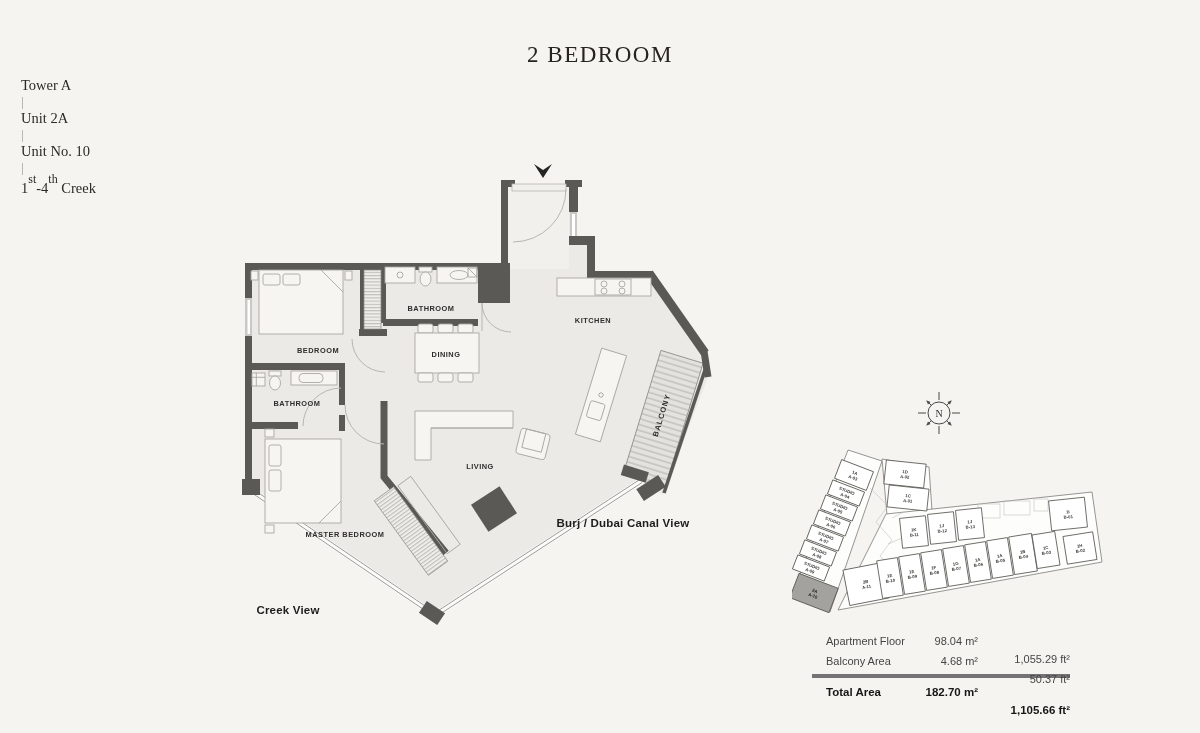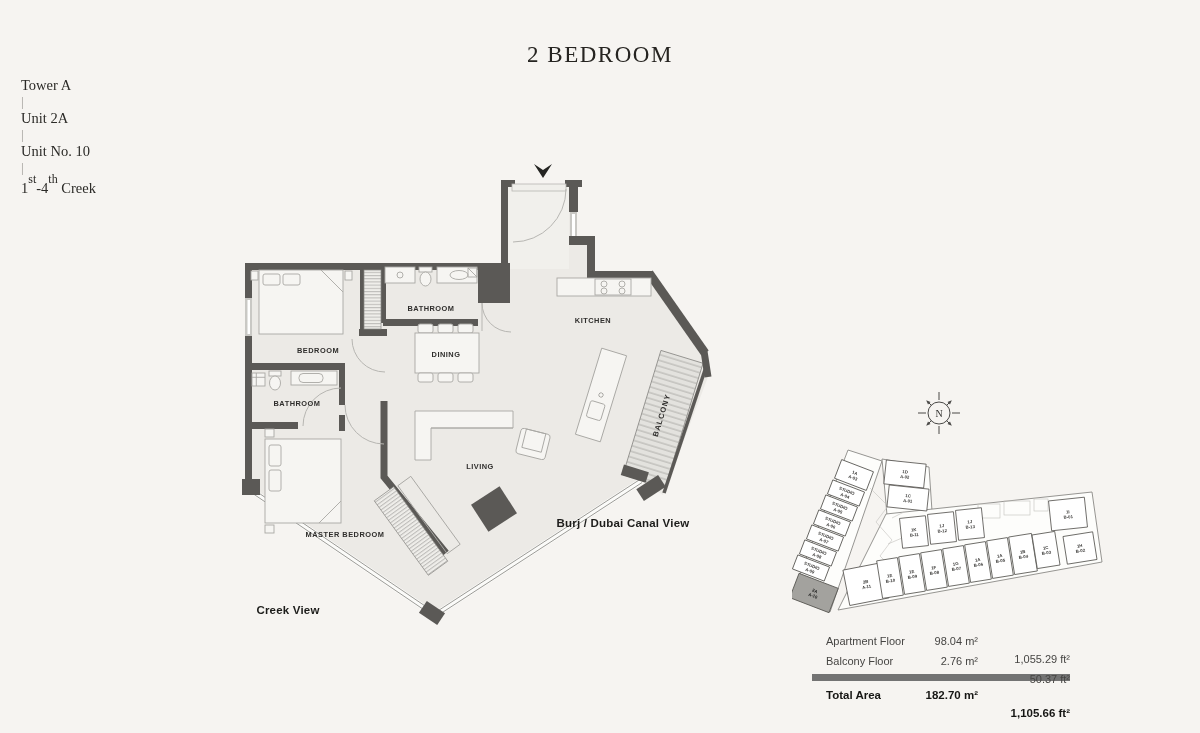--- a/index.html
+++ b/index.html
@@ -72,21 +72,21 @@
   .cp-line{stroke:#4a4947;stroke-width:1;fill:none;}
   .cp-arrow{fill:#4a4947;}
   .cp-n{font-family:"Liberation Serif", serif;font-size:10px;fill:#333230;text-anchor:middle;}
   
   .area-table{position:absolute;left:812px;top:631px;width:258px;font-size:11px;color:#464543;}
   .at-row{display:flex;align-items:center;height:20px;}
   .at-row .c-label{flex:1;padding-left:14px;}
   .at-row .c-m2{width:72px;text-align:right;}
   .at-row .c-ft2{width:92px;text-align:right;margin-top:36px;}
   .at-row.total{font-weight:bold;color:#161614;font-size:11.5px;height:23px;}
-  .at-rule{border-top:7px solid #737373;margin-top:3px;padding-top:2px;justify-content:space-between;}
+  .at-rule{border-top:4px solid #737373;margin-top:3px;padding-top:2px;justify-content:space-between;}
 </style>
 </head>
 <body>
 
 <div class="page">
 
   <header>
     <h1 class="title">2 BEDROOM</h1>
     <div class="subtitle">
       <span>Tower A</span>
@@ -402,22 +402,22 @@
     <text class="cp-n" x="29" y="32.5">N</text>
   </svg>
 
   <div class="area-table">
     <div class="at-row">
       <span class="c-label">Apartment Floor</span>
       <span class="c-m2">98.04 m²</span>
       <span class="c-ft2">1,055.29 ft²</span>
     </div>
     <div class="at-row">
-      <span class="c-label">Balcony Floor</span>
-      <span class="c-m2">2.76 m²</span>
+      <span class="c-label">Balcony Area</span>
+      <span class="c-m2">4.68 m²</span>
       <span class="c-ft2">50.37 ft²</span>
     </div>
     <div class="at-row total at-rule">
       <span class="c-label">Total Area</span>
       <span class="c-m2">182.70 m²</span>
       <span class="c-ft2">1,105.66 ft²</span>
     </div>
   </div>
 
 </div>

